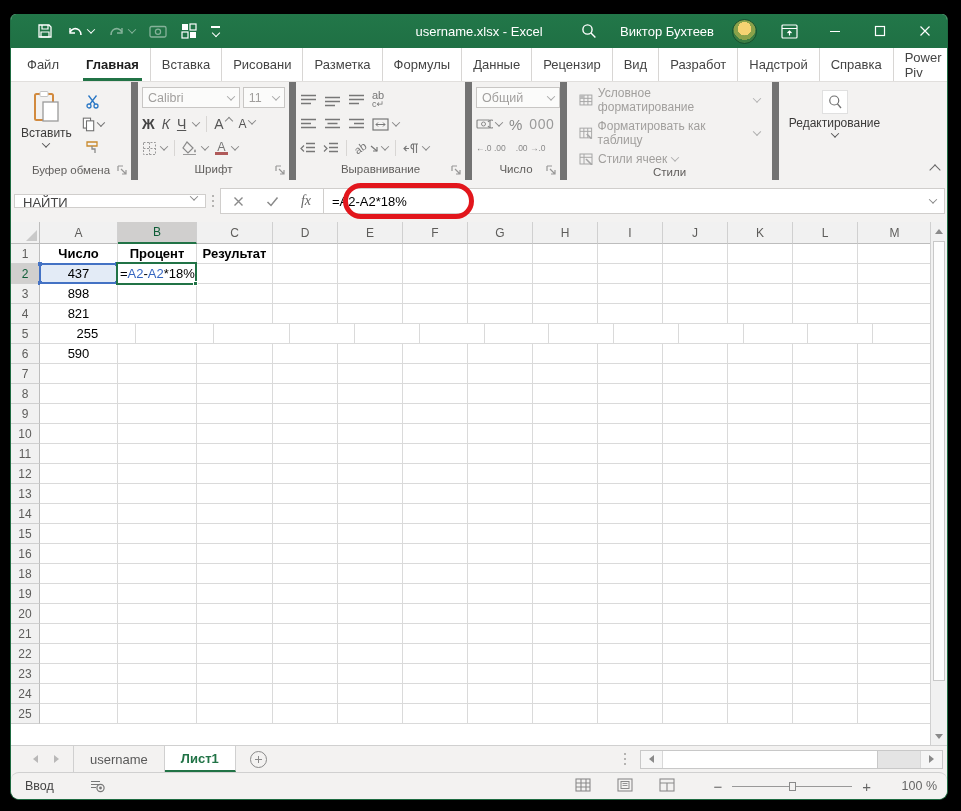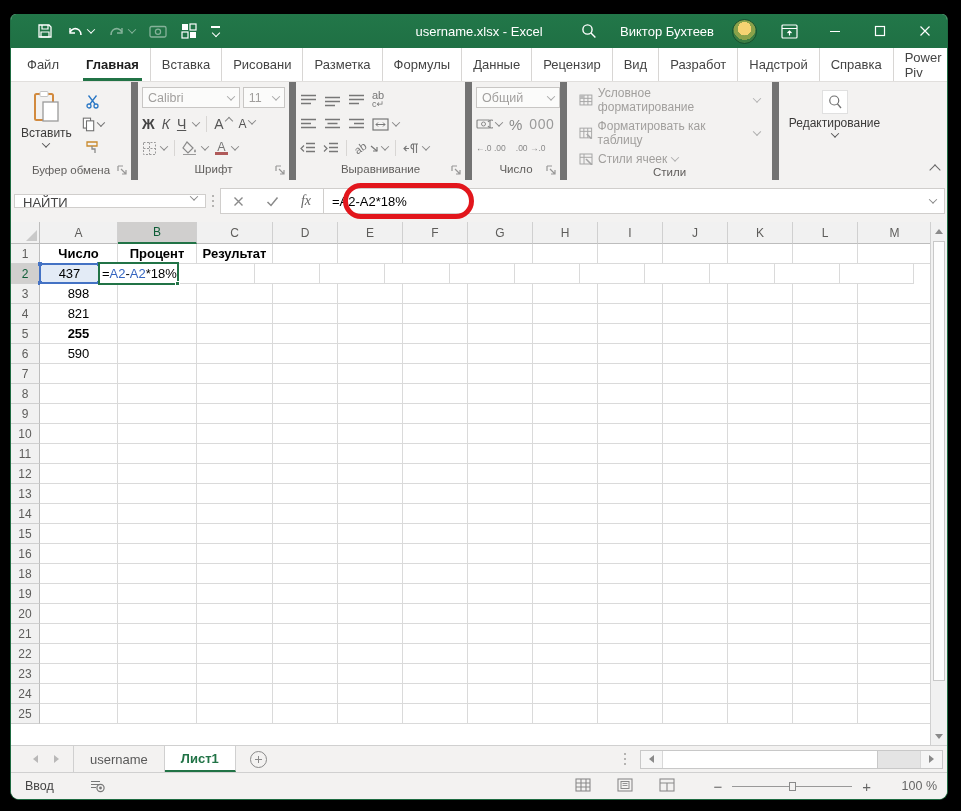--- a/index.html
+++ b/index.html
@@ -154,21 +154,21 @@
   .hs-box { display:flex; align-items:center; border:1px solid #c8c8c8; background:#f1f1f1;
     height:19px; }
   .hs-arrow { width:22px; height:100%; display:flex; align-items:center; justify-content:center;
     border-right:1px solid #d8d8d8; background:#f6f6f6; }
   .hs-arrow:last-child { border-right:none; border-left:1px solid #d8d8d8; }
   .hs-thumb { width:215px; height:100%; background:#fff; border-right:1px solid #c8c8c8; }
   .hs-track { width:42px; height:100%; background:#e4e4e4; }
 
   
   .statusbar { height:27px; flex:0 0 27px; background:#f3f2f1; border-top:1px solid #d0d0d0;
-    display:flex; align-items:center; font-size:12.5px; color:#444; padding:0 10px 0 14px; }
+    display:flex; align-items:center; font-size:12.5px; color:#444; padding:0 10px 0 14px;border-radius:8px; }
   .macro-ic { margin-left:36px; display:flex; }
   .sb-right { margin-left:auto; display:flex; align-items:center; gap:22px; }
   .viewics { display:flex; gap:26px; margin-right:16px; }
   .zoomctl { display:flex; align-items:center; gap:10px; color:#666; }
   .zslider { width:120px; height:1px; background:#999; position:relative; }
   .zslider .mark { position:absolute; left:50%; top:-4px; width:1px; height:9px; background:#999; }
   .zslider .zthumb { position:absolute; left:50%; top:-4px; width:7px; height:9px;
     margin-left:-3px; background:#f3f2f1; border:1px solid #8a8a8a; }
   .zpm { font-size:15px; color:#666; }
   .zoom-label { min-width:44px; text-align:right; color:#666; }
@@ -593,21 +593,21 @@
             <div class="gcell" style="width: 65px;"></div>
             <div class="gcell" style="width: 65px;"></div>
             <div class="gcell" style="width: 65px;"></div>
             <div class="gcell" style="width: 65px;"></div>
             <div class="gcell" style="width: 65px;"></div>
             <div class="gcell" style="width: 65px;"></div>
             <div class="gcell" style="width: 74px;"></div>
           </div>
           <div class="grow">
             <div class="rowh sel">2</div>
-            <div class="gcell refcell" style="width: 60px;">437<span class="refbox">
+            <div class="gcell refcell" style="width: 78px;">437<span class="refbox">
                 <i class="tl"></i>
                 <i class="tr"></i>
                 <i class="bl"></i>
                 <i class="br"></i>
               </span></div>
             <div class="gcell" style="width: 79px;">
               <span class="editbox">
                 <span>=</span>
                 <span class="refblue">A2</span>
                 <span>-</span>
@@ -655,21 +655,21 @@
             <div class="gcell" style="width: 65px;"></div>
             <div class="gcell" style="width: 65px;"></div>
             <div class="gcell" style="width: 65px;"></div>
             <div class="gcell" style="width: 65px;"></div>
             <div class="gcell" style="width: 65px;"></div>
             <div class="gcell" style="width: 65px;"></div>
             <div class="gcell" style="width: 74px;"></div>
           </div>
           <div class="grow">
             <div class="rowh">5</div>
-            <div class="gcell" style="width: 78px; font-weight: bold;">255</div>
+            <div class="gcell" style="width: 96px;">255</div>
             <div class="gcell" style="width: 79px;"></div>
             <div class="gcell" style="width: 76px;"></div>
             <div class="gcell" style="width: 65px;"></div>
             <div class="gcell" style="width: 65px;"></div>
             <div class="gcell" style="width: 65px;"></div>
             <div class="gcell" style="width: 65px;"></div>
             <div class="gcell" style="width: 65px;"></div>
             <div class="gcell" style="width: 65px;"></div>
             <div class="gcell" style="width: 65px;"></div>
             <div class="gcell" style="width: 65px;"></div>

